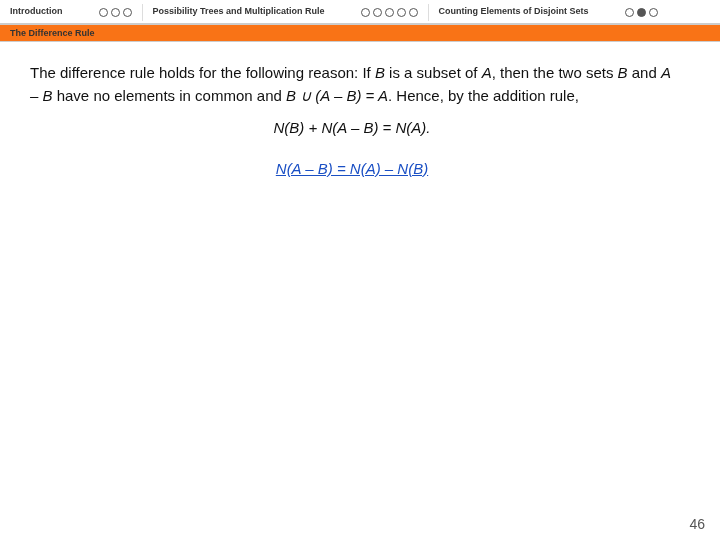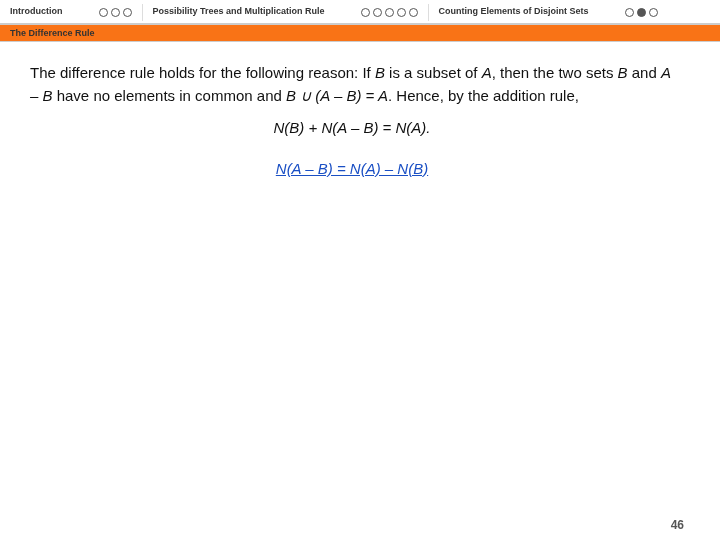--- a/index.html
+++ b/index.html
@@ -104,24 +104,23 @@
     .formula-blue {
       color: #1a4fc4;
       font-style: italic;
       text-decoration: underline;
     }
 
     
     .page-number {
       position: absolute;
       bottom: 8px;
-      right: 36px;
-      font-size: 12px;
+      right: 15px;
+      font-size: 14px;
       color: #555;
-      font-weight: bold;
     }
   </style>
 </head>
 <body>
 
 <div class="nav-bar">
 
   <div class="nav-section">
     <span class="nav-section-title">Introduction</span>
     <div class="nav-dots">

